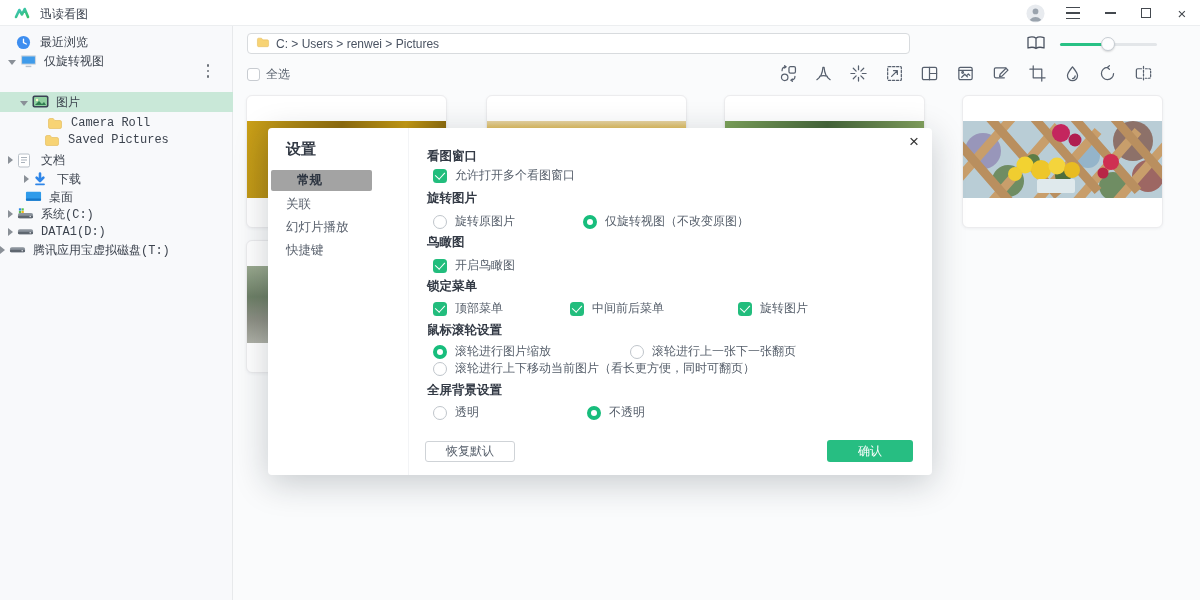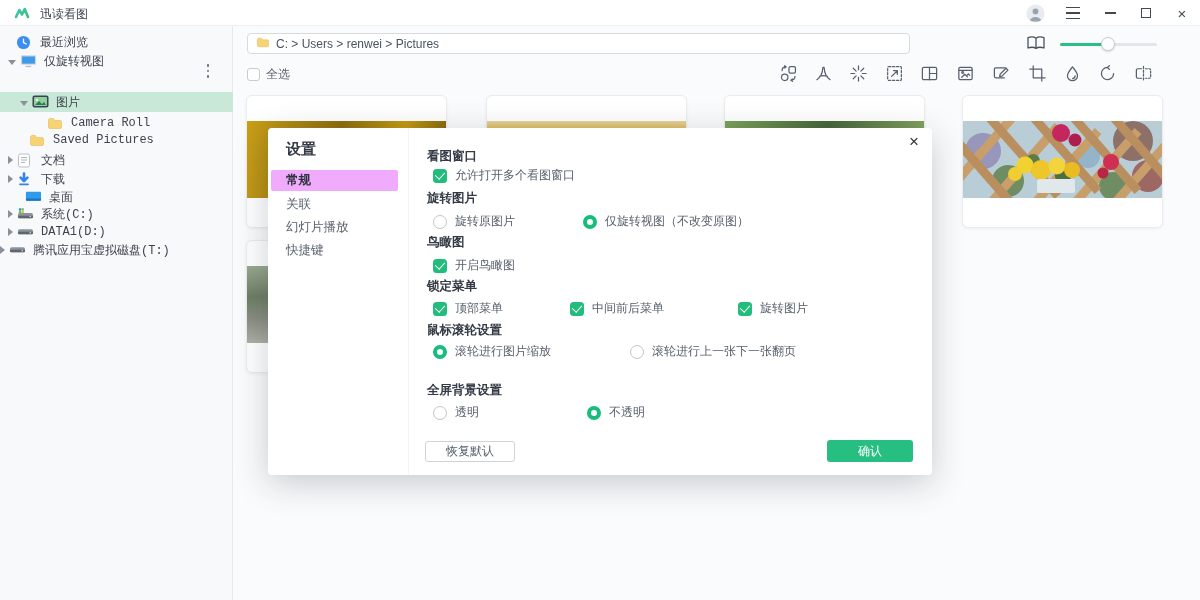--- a/index.html
+++ b/index.html
@@ -67,21 +67,21 @@
     radial-gradient(circle at 80% 65%, #e3c736 0 6px, transparent 7px),
     linear-gradient(95deg, #7da35a, #46663a 50%, #86a45f); }
   .ph-e { background:linear-gradient(180deg, #9aa98f, #6d7f66 40%, #8d8f84 70%, #aeb0a6); }
 
   
   #dialog { position:absolute; left:268px; top:128px; width:664px; height:347px; background:#fff;
     border-radius:4px; box-shadow:0 8px 34px rgba(20,30,40,.22); z-index:20; }
   #dlg-close { position:absolute; right:13px; top:5px; font-size:17px; color:#333; line-height:1; }
   #dlg-title { position:absolute; left:18px; top:12px; font-size:15px; font-weight:bold; color:#333a45; }
   .tab { position:absolute; left:0; width:140px; height:21px; display:flex; align-items:center; padding-left:18px; color:#59616d; font-size:12.5px; }
-  .tab.sel { background:#f0abfc; width:127px; margin-left:3px; padding-left:15px; border-radius:2px; color:#2c3440; font-weight:bold; }
+  .tab.sel { background:#a3a3a3; width:101px; margin-left:3px; padding-left:26px; border-radius:2px; color:#2c3440; font-weight:bold; }
   .panel-div { position:absolute; left:140px; top:0; width:1px; height:347px; background:#f3f4f6; }
   .sechead { position:absolute; left:159px; font-size:12.5px; font-weight:bold; color:#333a45; }
   .opt { position:absolute; display:flex; align-items:center; color:#555e6a; white-space:nowrap; }
   .opt .t { margin-left:8px; }
   .cbx { width:14px; height:14px; border-radius:3.5px; background:#22bd7d; position:relative; flex:0 0 auto; }
   .cbx::after { content:""; position:absolute; left:3.5px; top:1.5px; width:5px; height:8px;
     border:solid #fff; border-width:0 1.8px 1.8px 0; transform:rotate(42deg); }
   .rad { width:14px; height:14px; border-radius:50%; background:#fff; border:1.5px solid #bfc5cb; flex:0 0 auto; }
   .rad.on { border:4px solid #17bd7c; }
   #btn-reset { position:absolute; left:157px; top:313px; width:90px; height:21px; background:#fff;
@@ -170,42 +170,42 @@
   </div>
 
   <div class="srow" style="top:87px;padding-left:47px">
     <span class="sicon">
       <svg width="16" height="14" viewBox="0 0 16 14">
           <path d="M1.5 4 Q1.5 2.5 3 2.5 H6.2 L7.8 4.5 H13 Q14.5 4.5 14.5 6 V11 Q14.5 12.5 13 12.5 H3 Q1.5 12.5 1.5 11 Z" fill="#f7d374" stroke="#e3b954" stroke-width="0.6"></path>
         </svg>
       </span>
     <span class="lbl">Camera Roll</span>
   </div>
-  <div class="srow" style="top:104px;padding-left:29px">
+  <div class="srow" style="top:104px;padding-left:44px">
     <span class="sicon">
       <svg width="16" height="14" viewBox="0 0 16 14">
           <path d="M1.5 4 Q1.5 2.5 3 2.5 H6.2 L7.8 4.5 H13 Q14.5 4.5 14.5 6 V11 Q14.5 12.5 13 12.5 H3 Q1.5 12.5 1.5 11 Z" fill="#f7d374" stroke="#e3b954" stroke-width="0.6"></path>
         </svg>
       </span>
     <span class="lbl">Saved Pictures</span>
   </div>
 
   <div class="srow" style="top:124px;padding-left:8px">
     <span class="tri"></span>
     <span class="sicon">
       <svg width="14" height="15" viewBox="0 0 14 15">
           <rect x="1.5" y="1" width="11" height="13" rx="1.5" fill="#fff" stroke="#b9c0c8"></rect>
           <rect x="4" y="4" width="6" height="1" fill="#aab2bb"></rect>
           <rect x="4" y="6.5" width="6" height="1" fill="#aab2bb"></rect>
           <rect x="4" y="9" width="4" height="1" fill="#aab2bb"></rect>
         </svg>
       </span>
     <span class="lbl">文档</span>
   </div>
-  <div class="srow" style="top:143px;padding-left:8px">
+  <div class="srow" style="top:143px;padding-left:24px">
     <span class="tri"></span>
     <span class="sicon">
       <svg width="14" height="14" viewBox="0 0 14 14">
           <path d="M7 1.5 v7 M3.6 5.6 L7 9 l3.4-3.4" stroke="#2f86e8" stroke-width="2.6" fill="none" stroke-linecap="round" stroke-linejoin="round"></path>
           <path d="M3 12.3 h8" stroke="#2f86e8" stroke-width="1.8" stroke-linecap="round"></path>
         </svg>
       </span>
     <span class="lbl">下载</span>
   </div>
   <div class="srow" style="top:161px;padding-left:25px">
@@ -435,20 +435,24 @@
 
   <div class="sechead" style="top:194px">鼠标滚轮设置</div>
   <div class="opt" style="left:165px;top:215px">
     <span class="rad on"></span>
     <span class="t">滚轮进行图片缩放</span>
   </div>
   <div class="opt" style="left:362px;top:215px">
     <span class="rad"></span>
     <span class="t">滚轮进行上一张下一张翻页</span>
   </div>
+  <div class="opt" style="left:165px;top:232px">
+    <span class="rad"></span>
+    <span class="t">滚轮进行上下移动当前图片（看长更方便，同时可翻页）</span>
+  </div>
 
   <div class="sechead" style="top:254px">全屏背景设置</div>
   <div class="opt" style="left:165px;top:276px">
     <span class="rad"></span>
     <span class="t">透明</span>
   </div>
   <div class="opt" style="left:319px;top:276px">
     <span class="rad on"></span>
     <span class="t">不透明</span>
   </div>

